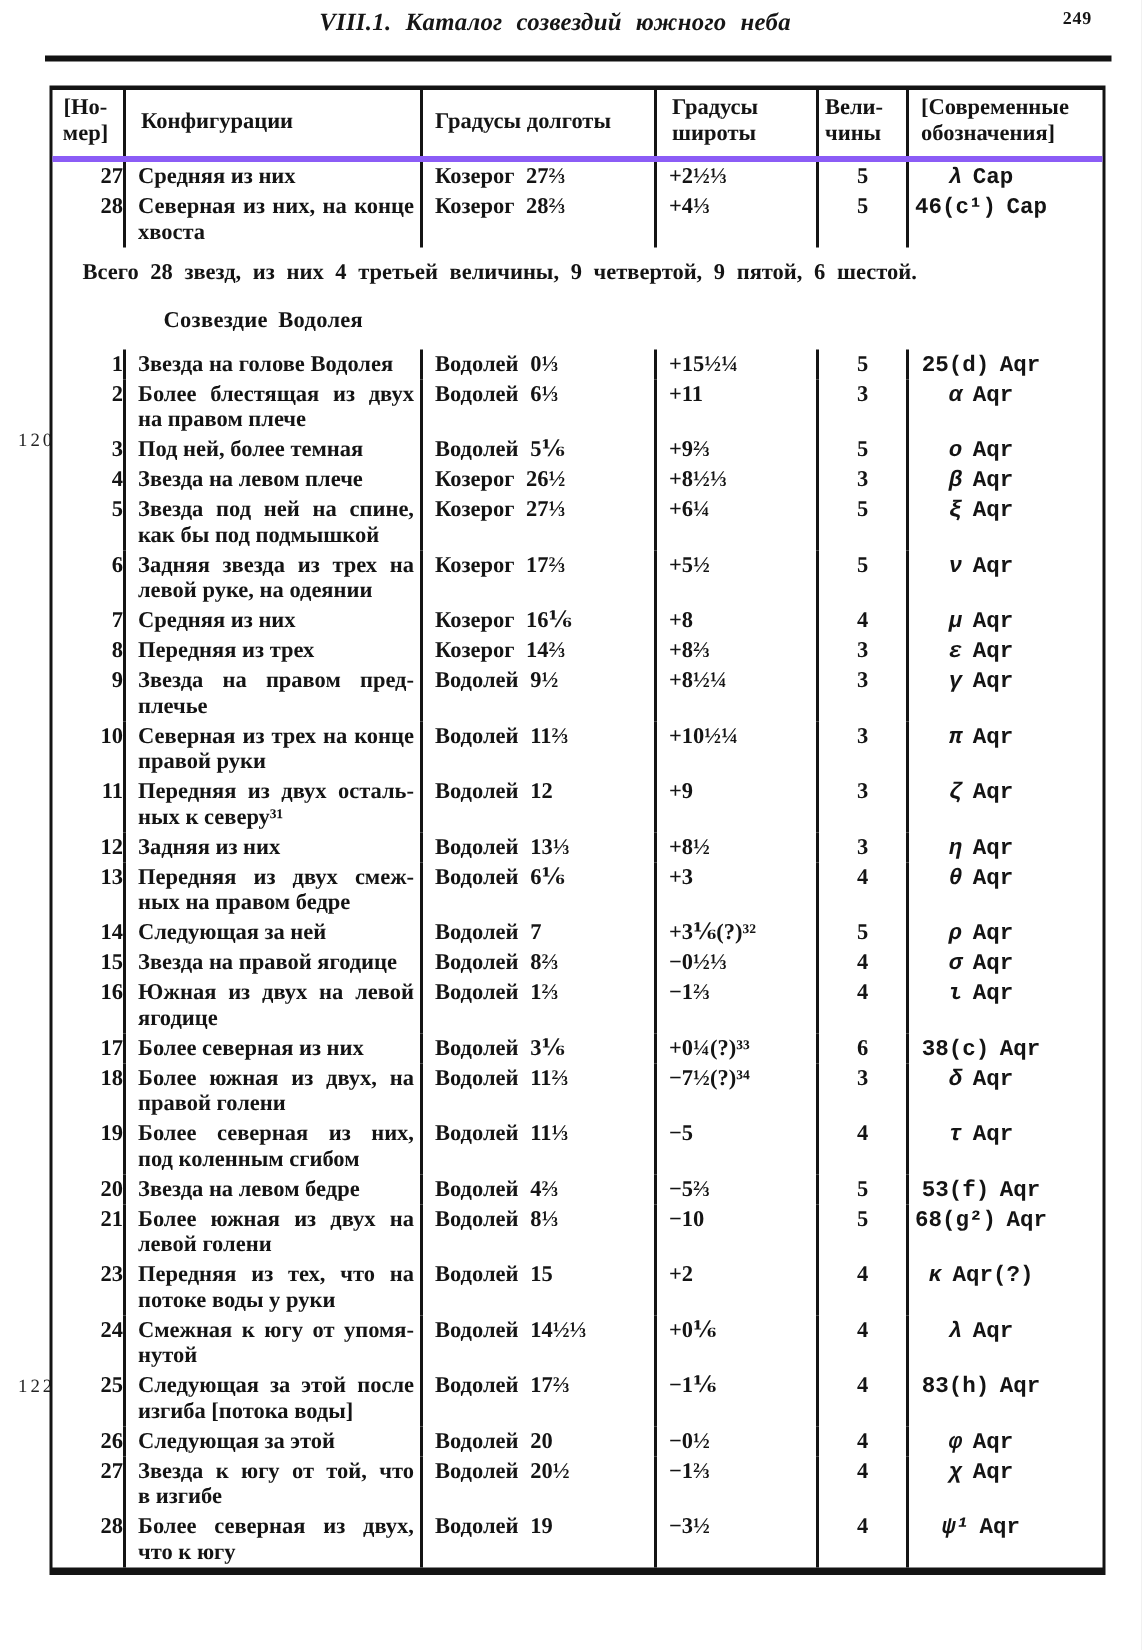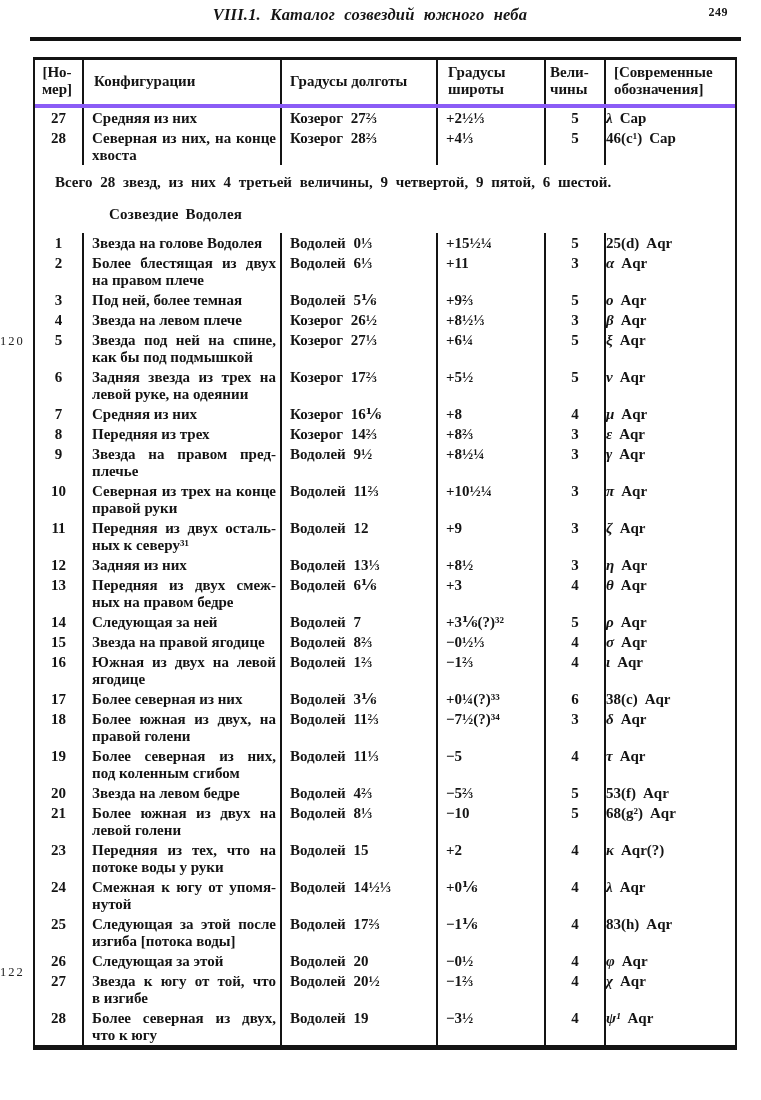--- a/index.html
+++ b/index.html
@@ -10,42 +10,42 @@
     margin:0 auto;
   }
   .page-header{
     position:absolute;top:5px;left:60px;width:620px;text-align:center;
     font-style:italic;font-size:16.5px;word-spacing:5px;letter-spacing:.2px;
   }
   .page-number{
     position:absolute;top:5px;right:33px;font-size:12px;letter-spacing:.5px;
   }
   .head-rule{position:absolute;top:37px;left:30px;width:711px;height:4px;background:#121212;}
-  .margin-note{position:absolute;left:0;font-size:12.5px;font-weight:400;letter-spacing:2px;color:#222;margin-top:48px;}
+  .margin-note{position:absolute;left:12px;font-size:12.5px;font-weight:400;letter-spacing:2px;color:#222;}
   .mn-0{top:286px;}
   .mn-1{top:917px;}
   .tframe{
     position:absolute;top:57px;left:33px;width:704px;box-sizing:border-box;
     border:2px solid #141414;border-top-width:3px;border-bottom-width:5px;
   }
   table{width:100%;border-collapse:collapse;table-layout:fixed;
     font-size:15px;line-height:17px;color:#141414;}
   thead tr{border-bottom:4px solid #8b5cf6;margin-left:40px;}
   thead td{vertical-align:middle;padding:4px 3px 6px 3px;}
   thead td,tbody td{font-weight:700;}
   .pre{white-space:pre-line;}
   td.vb{border-right:2px solid #141414;}
   tbody td{vertical-align:top;padding:2px 0 1px 0;}
-  td.c-num{text-align:center;margin-top:10px;}
+  td.c-num{text-align:right;margin-top:10px;}
   td.c-cfg{padding-left:8px;padding-right:4px;}
   td.c-cfg .jl{text-align:justify;text-align-last:justify;}
   td.c-lon{padding-left:8px;word-spacing:4px;}
   td.c-lat{padding-left:8px;}
   td.c-mag{text-align:center;}
-  td.c-mod{text-align:left;padding-right:33px;}
+  td.c-mod{text-align:center;padding-right:33px;font-family:Liberation Mono, monospace;}
   .sym{font-style:italic;}
   .sym.up{font-style:normal;}
   .abbr{margin-left:7px;}
   td.note{padding:9px 4px 8px 20px;word-spacing:4px;}
   td.heading{padding:7px 0 10px 74px;word-spacing:3px;letter-spacing:.2px;}
   thead td.h-num{text-align:center;padding-left:0;}
   thead td.h-cfg{padding-left:10px;}
   thead td.h-lon{padding-left:8px;}
   thead td.h-lat{padding-left:10px;}
   thead td.h-mag{padding-left:4px;}

